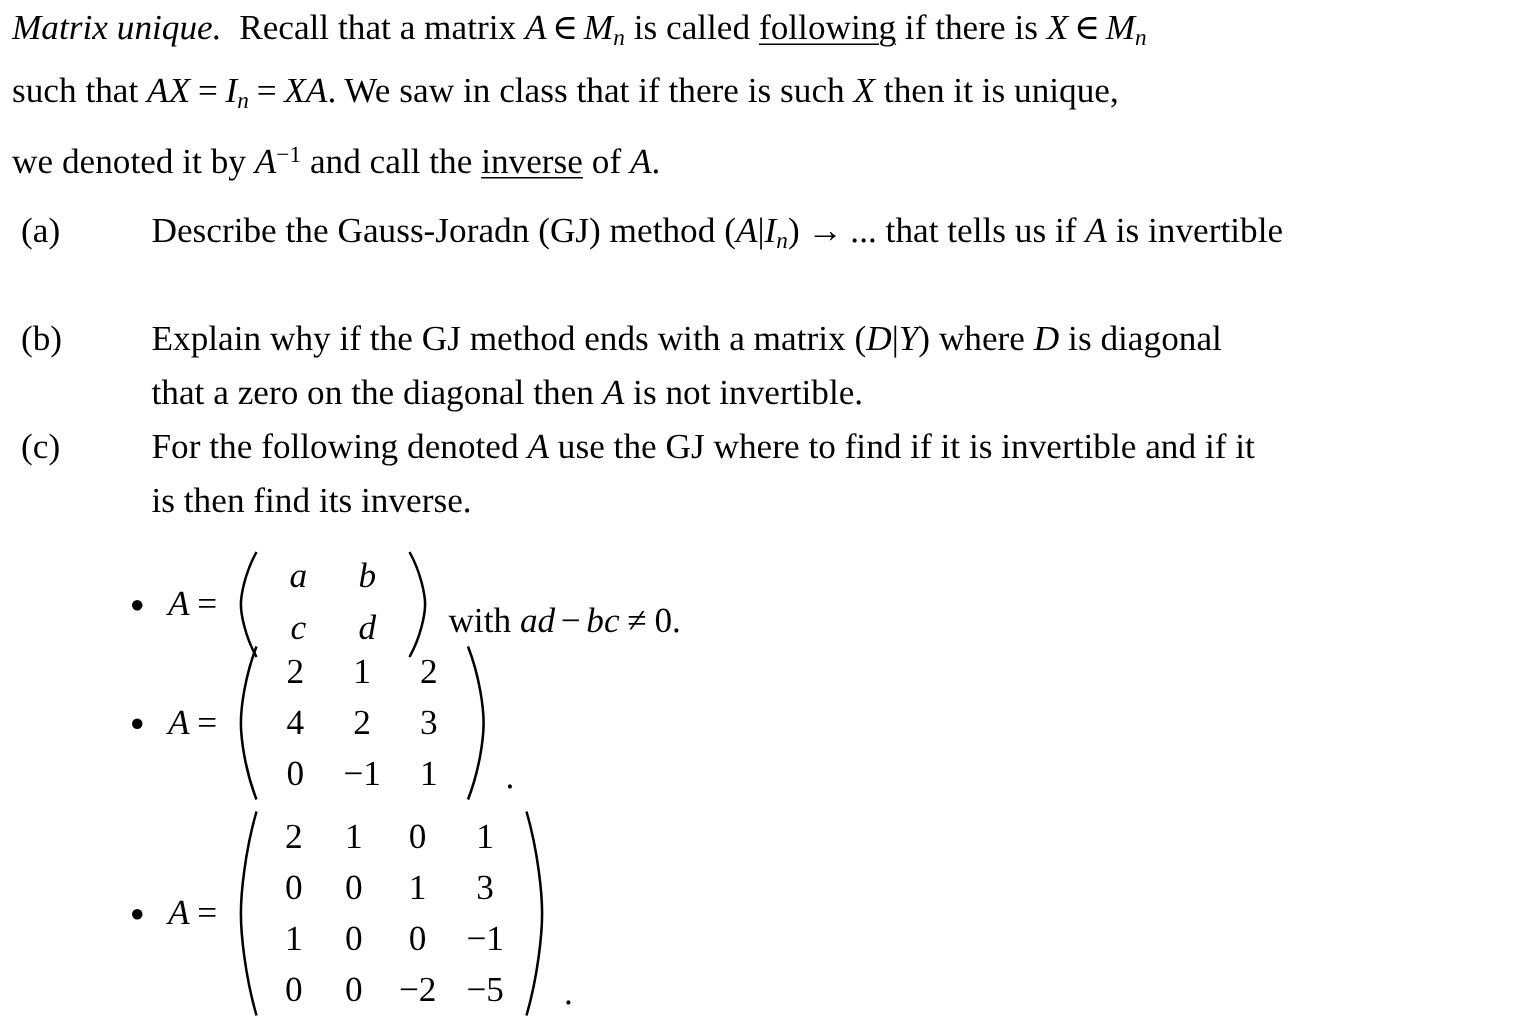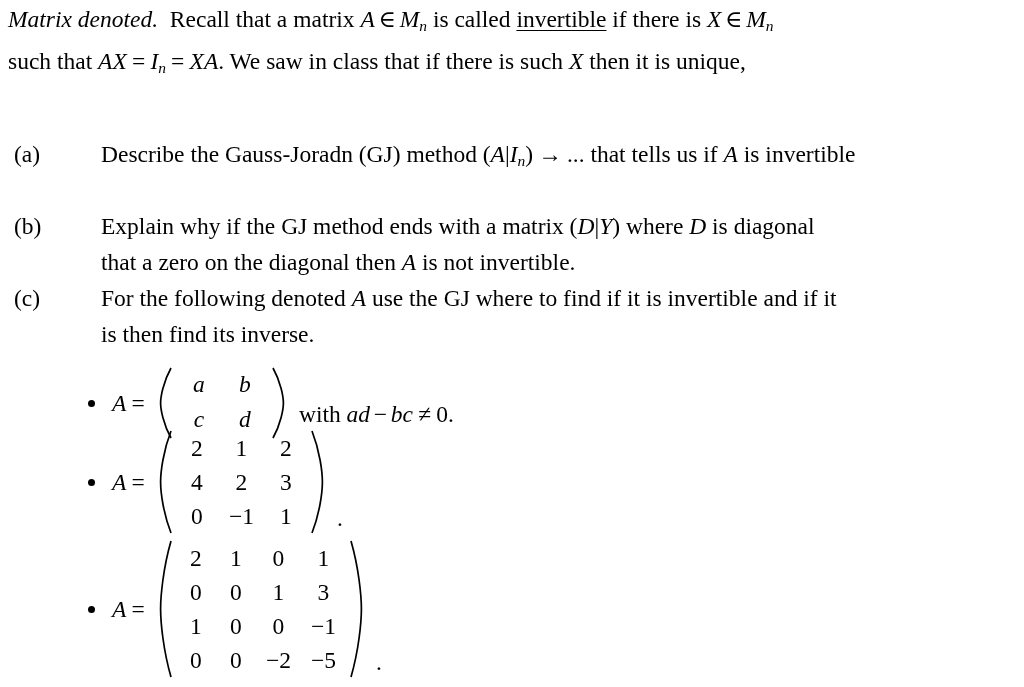--- a/index.html
+++ b/index.html
@@ -149,24 +149,25 @@
   #row-m2 { left: 88px; top: 367px; }
   #row-m3 { left: 88px; top: 430px; }
   #row-m4 { left: 88px; top: 540px; }
 </style>
 </head>
 <body>
 
 <div class="page">
 
   <div class="intro">
-    <span class="ln"><span class="mi">Matrix denoted.</span>&nbsp; <span>Recall that a matrix </span><span class="mi">A</span><span class="op">∈</span><span class="mi">M</span><span class="sub">n</span><span> is called </span><span class="uline">invertible</span><span> if there is </span><span class="mi">X</span><span class="op">∈</span><span class="mi">M</span><span class="sub">n</span></span>
+    <span class="ln"><span class="mi">Matrix unique.</span>&nbsp; <span>Recall that a matrix </span><span class="mi">A</span><span class="op">∈</span><span class="mi">M</span><span class="sub">n</span><span> is called </span><span class="uline">following</span><span> if there is </span><span class="mi">X</span><span class="op">∈</span><span class="mi">M</span><span class="sub">n</span></span>
 
     <span class="ln"><span>such that </span><span class="mi">AX</span><span class="opw">=</span><span class="mi">I</span><span class="sub">n</span><span class="opw">=</span><span class="mi">XA</span><span>. We saw in class that if there is such </span><span class="mi">X</span><span> then it is unique,</span></span>
 
+    <span class="ln"><span>we denoted it by </span><span class="mi">A</span><span class="sup">−1</span><span> and call the </span><span class="uline">inverse</span><span> of </span><span class="mi">A</span><span>.</span></span>
   </div>
 
   <div class="item" id="item-a">
     <span class="lbl">(a)</span>
     <div class="body">
       <span class="ln"><span>Describe the Gauss-Joradn (GJ) method (</span><span class="mi">A</span><span>|</span><span class="mi">I</span><span class="sub">n</span><span>)</span><span class="opw">→</span><span>...</span><span> that tells us if </span><span class="mi">A</span><span> is invertible</span></span>
     </div>
   </div>
 
   <div class="item" id="item-b">

